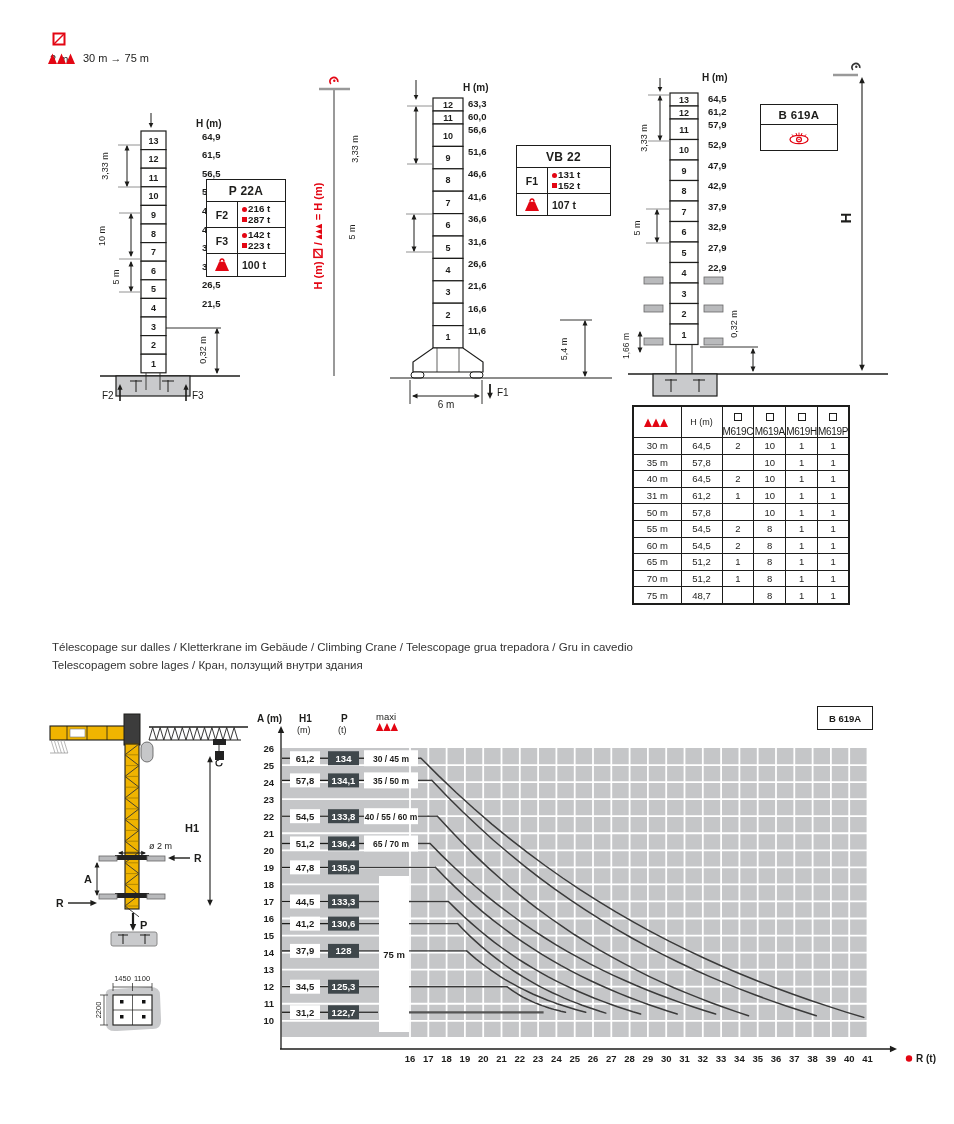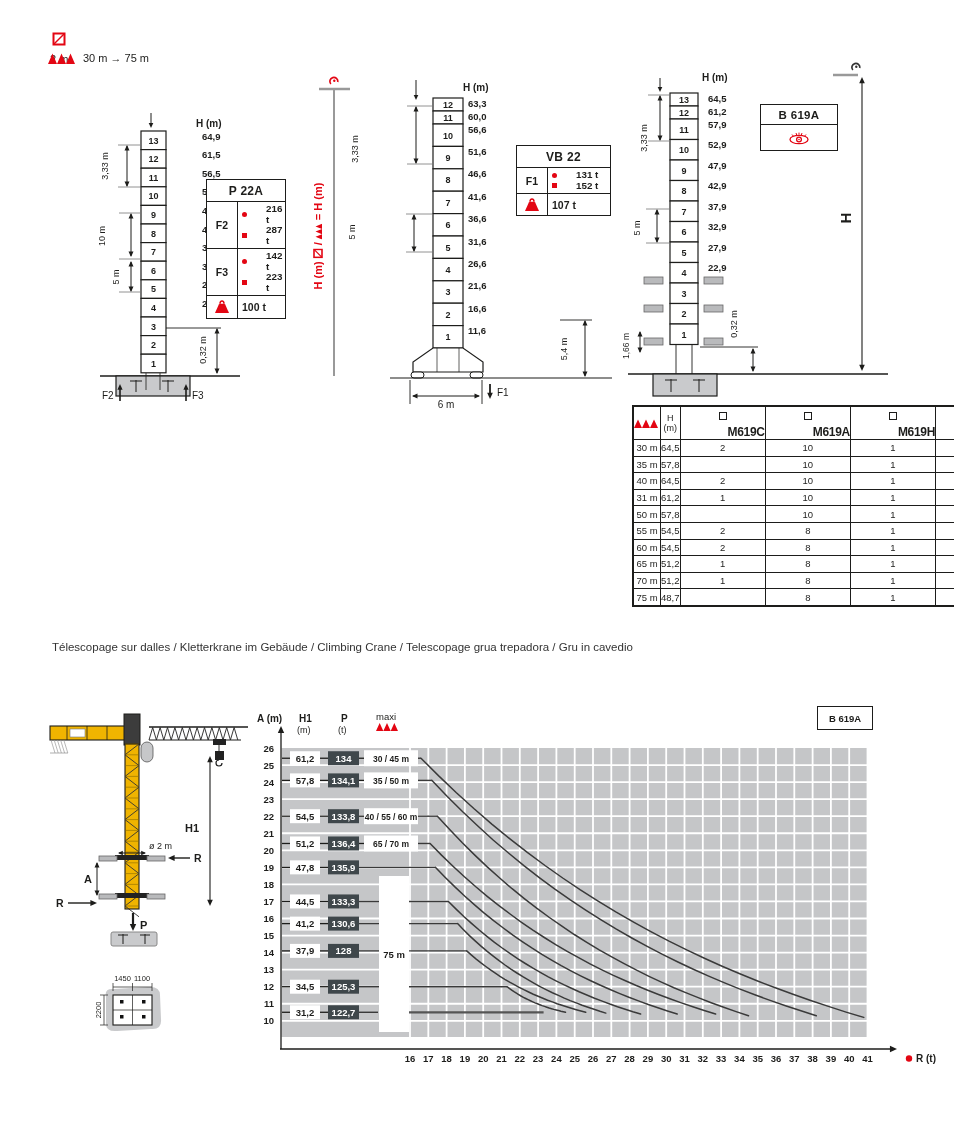--- a/index.html
+++ b/index.html
@@ -11,32 +11,32 @@
   .legend-row{position:absolute;display:flex;align-items:center;gap:7px;font-size:11px;}
   .caption{position:absolute;left:52px;top:617px;font-size:11.5px;line-height:17.5px;color:#333;margin-top:22px;}
   .formula{position:absolute;left:318px;top:236px;transform:translate(-50%,-50%) rotate(-90deg);
            display:flex;align-items:center;gap:3px;color:var(--red);font-weight:bold;font-size:11px;white-space:nowrap;}
   .spec-box{position:absolute;border:1.6px solid var(--ink);background:#fff;box-sizing:border-box;}
   .sb-title{text-align:center;font-weight:bold;font-size:12px;padding:4px 0 3px;letter-spacing:.3px;}
   .sb-row{display:flex;border-top:1.1px solid var(--ink);align-items:stretch;}
   .sb-l{width:30px;border-right:1.1px solid var(--ink);display:flex;align-items:center;justify-content:center;
         font-size:10.5px;font-weight:600;flex:none;}
   .sb-v{flex:1;padding:2px 4px;display:flex;flex-direction:column;justify-content:center;font-size:9.8px;font-weight:600;}
-  .vline{display:flex;align-items:center;gap:19px;line-height:10.5px;}
+  .vline{display:flex;align-items:center;gap:1px;line-height:10.5px;}
   .dot{width:5px;height:5px;border-radius:50%;background:var(--red);flex:none;}
   .sqm{width:5px;height:5px;background:var(--red);flex:none;}
   .sb-v.single{font-size:10.5px;}
   .chart-badge{position:absolute;left:817px;top:706px;width:54px;height:22px;border:1.5px solid var(--ink);
         display:flex;align-items:center;justify-content:center;font-size:9.5px;font-weight:bold;background:#fff;}
   #mast-table{position:absolute;left:632px;top:405px;border-collapse:collapse;table-layout:fixed;
         border:2px solid var(--ink);background:#fff;}
   #mast-table th,#mast-table td{border:1px solid var(--ink);text-align:center;padding:0;font-weight:400;}
   #mast-table td{height:15.6px;font-size:9.5px;}
   #mast-table th{height:30px;vertical-align:middle;}
-  .mt-col{font-size:12px;font-weight:700;letter-spacing:-.3px;padding-left:47px;}
+  .mt-col{font-size:10px;font-weight:400;letter-spacing:-.3px;}
   .mt-h{font-size:9px;font-weight:400;}
   .cb{display:inline-block;width:6px;height:6px;border:1.2px solid var(--ink);margin-bottom:1px;}
   .row-label{font-weight:700;font-size:9px;}
 </style>
 </head>
 <body>
 
 <div id="page">
 
   <svg id="art" width="954" height="1124" viewBox="0 0 954 1124">
@@ -783,16 +783,17 @@
           <td></td>
           <td>8</td>
           <td>1</td>
           <td>1</td>
         </tr>
       </tbody>
   </table>
 
   <div class="caption">
     <div>Télescopage sur dalles / Kletterkrane im Gebäude / Climbing Crane / Telescopage grua trepadora / Gru in cavedio</div>
+    <div>Telescopagem sobre lages / Кран, ползущий внутри здания</div>
   </div>
 
   <div class="chart-badge">B 619A</div>
 </div>
 
 </body></html>

